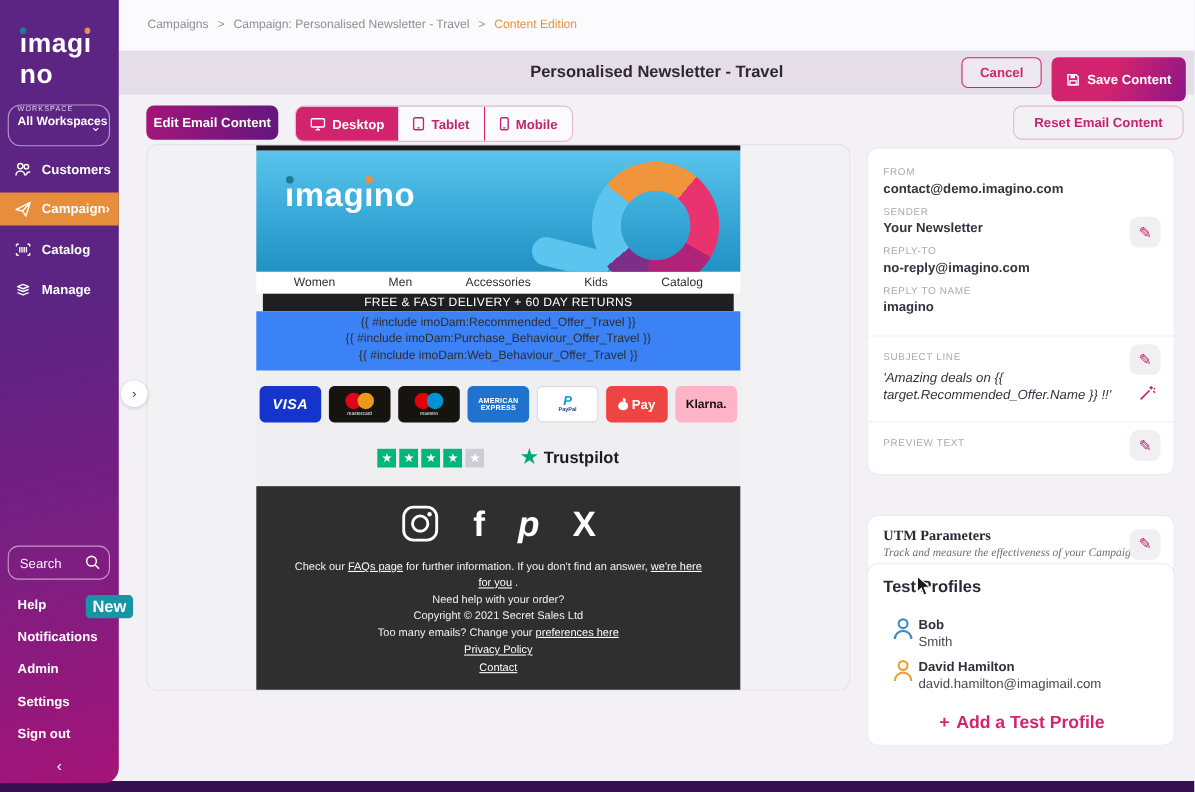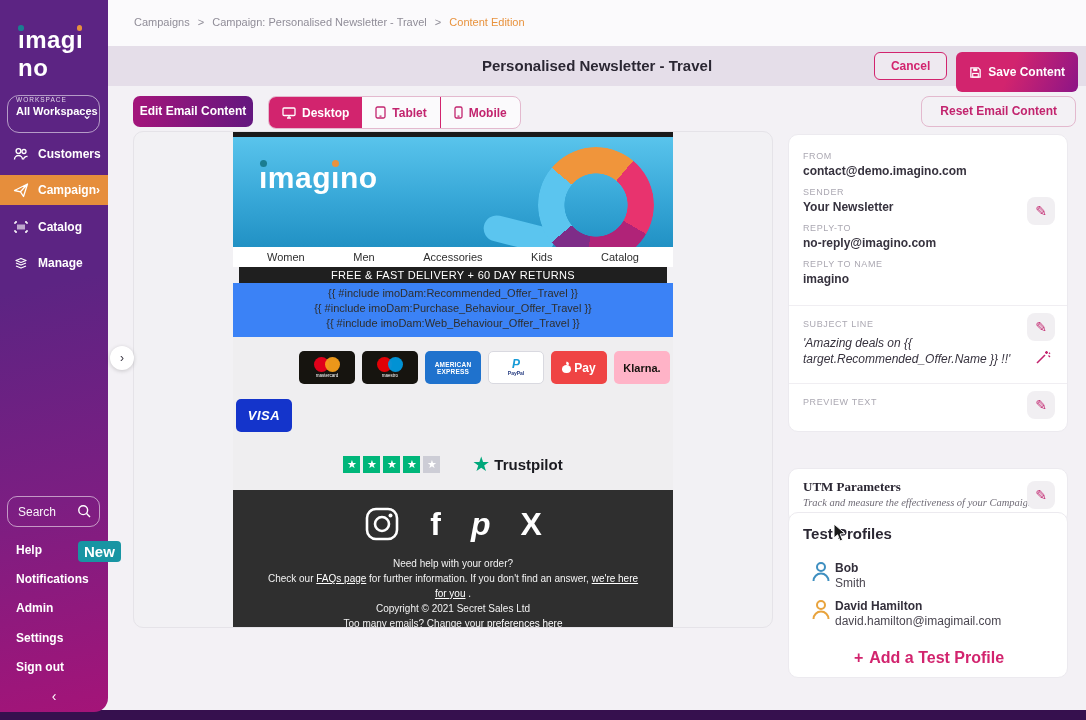--- a/index.html
+++ b/index.html
@@ -65,21 +65,21 @@
     -webkit-mask:radial-gradient(circle closest-side,transparent 54%,#000 55%);
     mask:radial-gradient(circle closest-side,transparent 54%,#000 55%);}
   .ring-tail{position:absolute;left:250px;top:84px;width:72px;height:26px;border-radius:13px;background:#5BC5EF;transform:rotate(14deg);}
   .email-nav{display:flex;justify-content:space-between;align-items:center;height:20px;padding:0 34px;background:#fff;font-size:11px;color:#2E2E2E;}
   .delivery-bar{margin:0 6px;height:16px;background:#1F1F1F;color:#fff;font-size:11px;text-align:center;line-height:16px;letter-spacing:.3px;}
   .includes{background:#3b82f6;padding:3px 0 6px;}
   .inc-line{font-size:11px;color:#2E2E2E;text-align:center;line-height:15px;}
   .grayzone{background:#EFEEF0;padding:14px 0 16px;}
   .payrow{display:flex;justify-content:center;gap:7px;}
   .pay{width:56px;height:33px;border-radius:5px;display:flex;flex-direction:column;align-items:center;justify-content:center;box-sizing:border-box;}
-  .pay-visa{background:#1434CB;color:#fff;font-size:13px;font-weight:700;font-style:italic;letter-spacing:.5px;margin-top:48px;}
+  .pay-visa{background:#1434CB;color:#fff;font-size:13px;font-weight:700;font-style:italic;letter-spacing:.5px;}
   .pay-dark{background:#16140F;color:#fff;}
   .circles{position:relative;width:26px;height:15px;}
   .circles i{position:absolute;top:0;width:15px;height:15px;border-radius:50%;opacity:.95;}
   .mc .c1{left:0;background:#EB001B;} .mc .c2{right:0;background:#F79E1B;}
   .ms .c1{left:0;background:#ED0006;} .ms .c2{right:0;background:#0099DF;}
   .pay-tiny{font-size:4.5px;color:#fff;margin-top:1px;}
   .pay-amex{background:#1F72CD;color:#fff;font-size:6.5px;font-weight:700;text-align:center;line-height:7px;letter-spacing:.2px;padding:0 6px;}
   .pay-paypal{background:#fff;border:1px solid #D9D9E0;color:#253B80;}
   .pp-logo{font-size:12px;font-weight:800;font-style:italic;color:#179BD7;line-height:11px;}
   .pp-text{font-size:5px;font-weight:700;color:#253B80;}
@@ -323,22 +323,22 @@
         <div class="socialrow">
           <svg width="36" height="36" viewBox="0 0 36 36">
               <rect x="3" y="3" width="30" height="30" rx="9" fill="none" stroke="#fff" stroke-width="2.6"></rect>
               <circle cx="18" cy="18" r="7" fill="none" stroke="#fff" stroke-width="2.6"></circle>
               <circle cx="26.5" cy="9.5" r="2" fill="#fff"></circle>
             </svg>
           <span class="soc-letter">f</span>
           <span class="soc-letter" style="font-style:italic;">p</span>
           <span class="soc-letter">X</span>
         </div>
+        <div class="fline"><span>Check our </span><a>FAQs page</a><span> for further information. If you don't find an answer, </span><a>we're here for you</a><span> .</span></div>
         <div class="fline">Need help with your order?</div>
-        <div class="fline"><span>Check our </span><a>FAQs page</a><span> for further information. If you don't find an answer, </span><a>we're here for you</a><span> .</span></div>
         <div class="fline">Copyright © 2021 Secret Sales Ltd</div>
         <div class="fline"><span>Too many emails? Change your </span><a>preferences here</a></div>
         <div class="fline spaced"><a>Privacy Policy</a></div>
         <div class="fline spaced"><a>Contact</a></div>
 
       </div>
     </div>
   </div>
 
   <div class="rcard card-sender">

